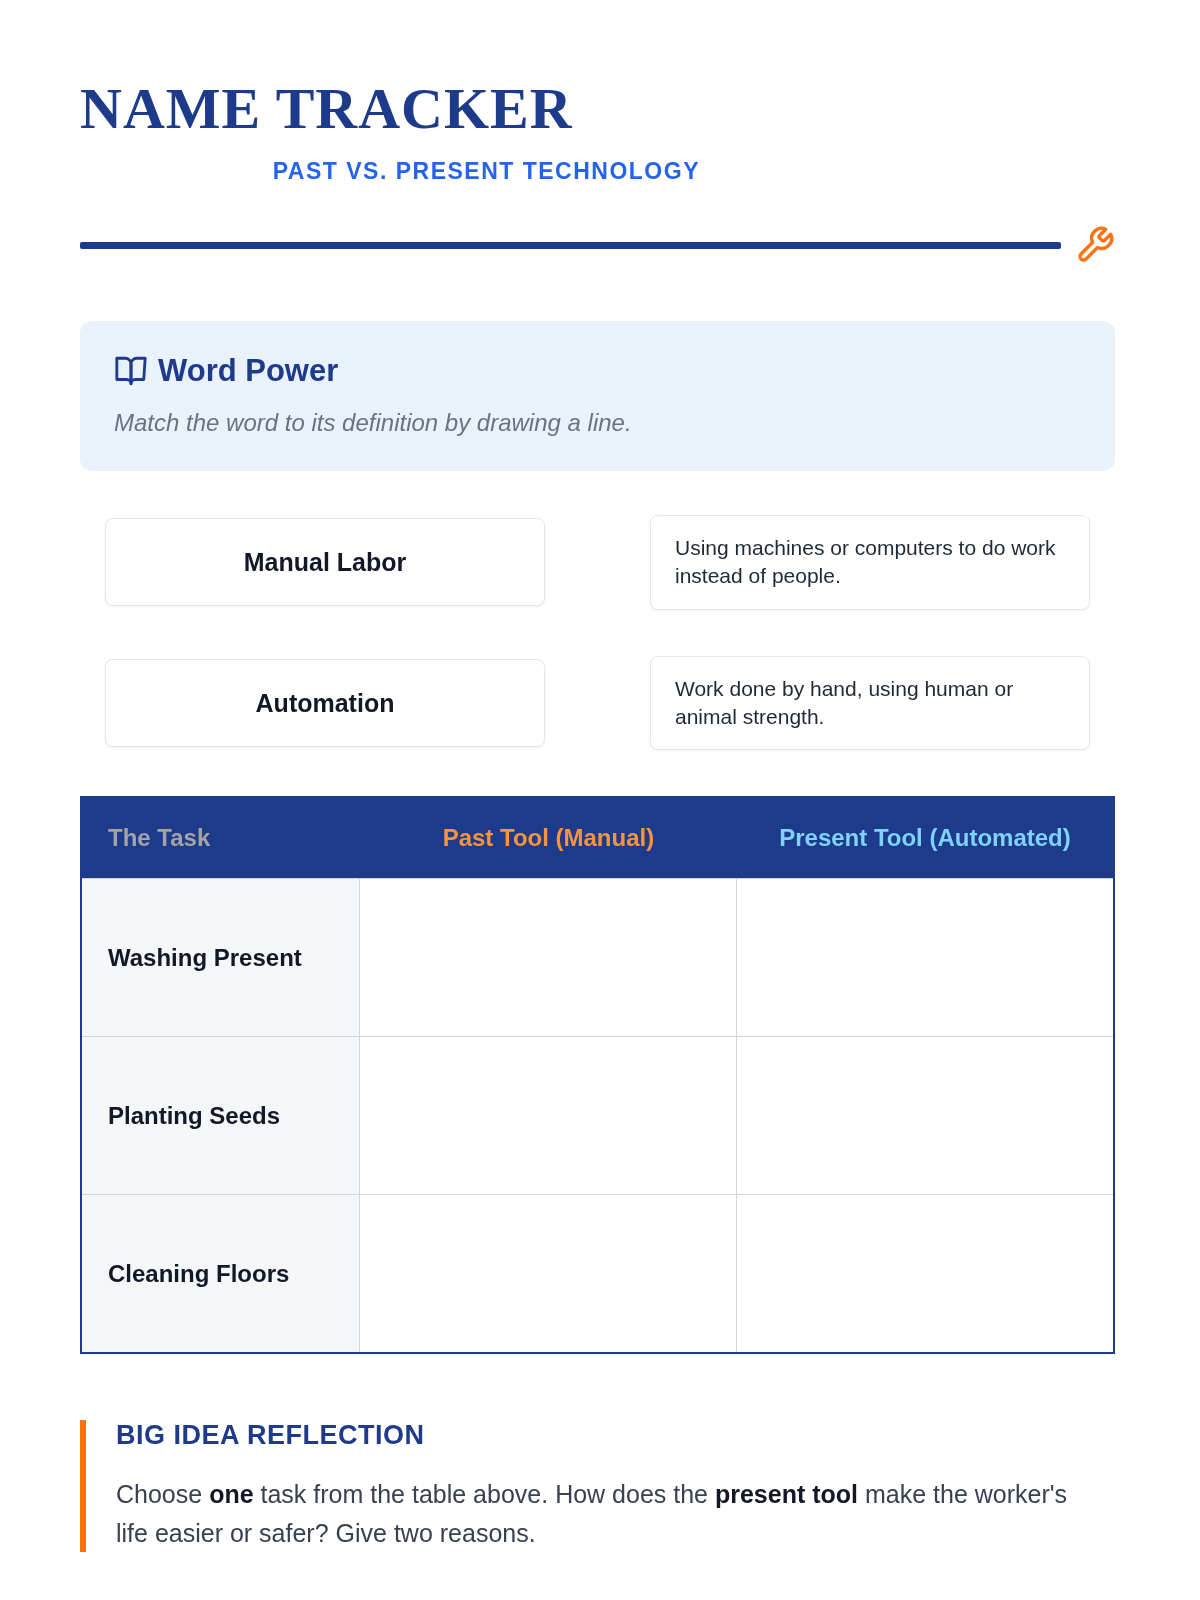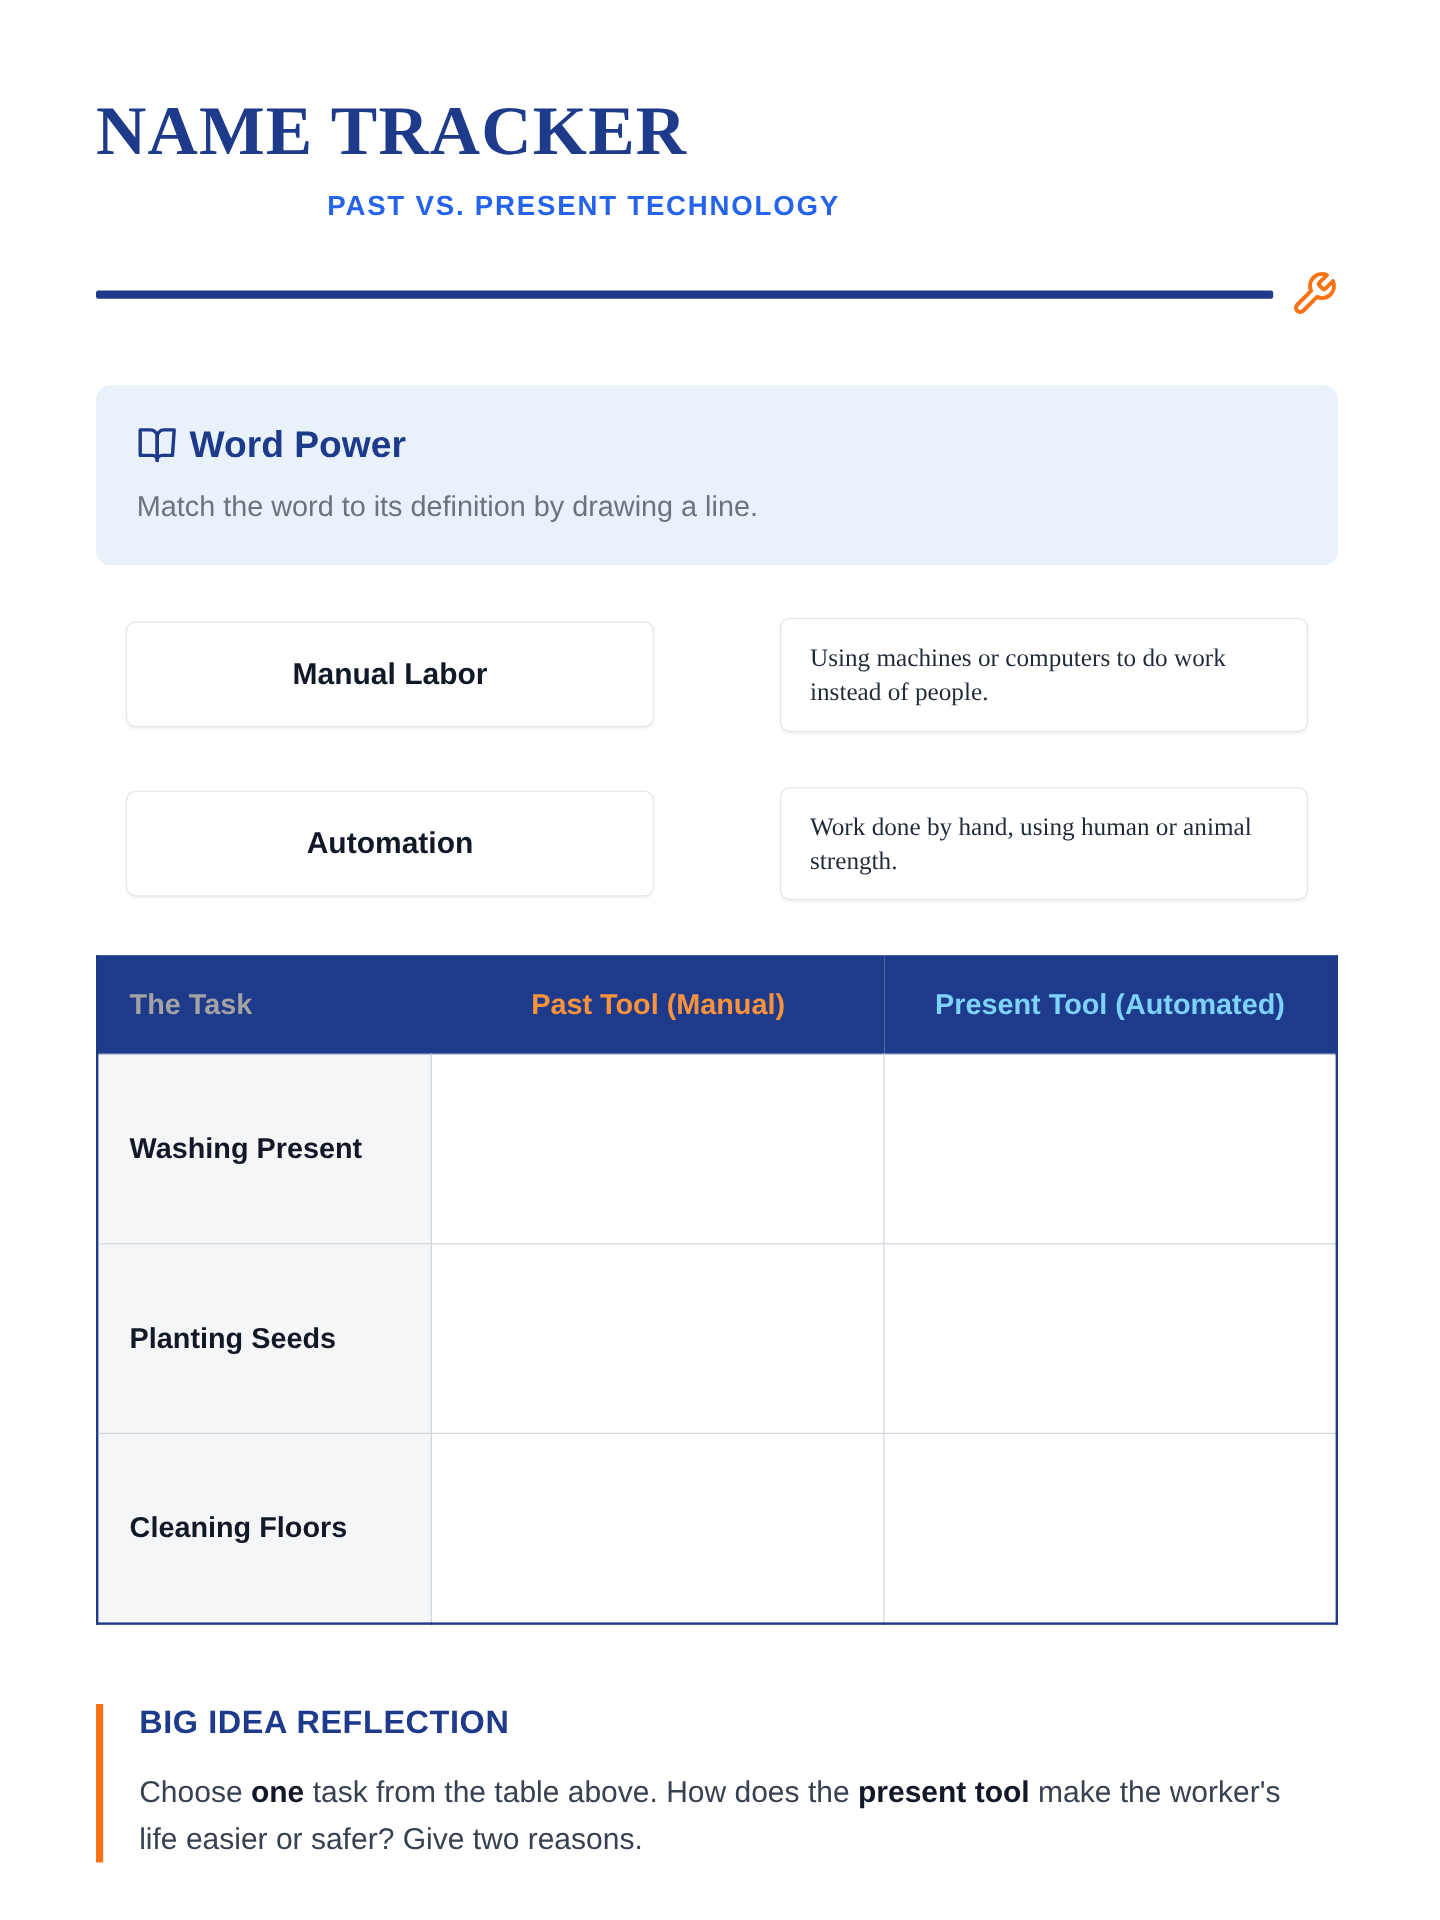--- a/index.html
+++ b/index.html
@@ -41,36 +41,36 @@
   .divider-icon svg{width:40px;height:40px;display:block;}
 
   
   .word-power{
     margin-top:56px;background:#e9f1fb;border-radius:12px;
     padding:32px 34px 34px 34px;
   }
   .wp-title-row{display:flex;align-items:center;gap:10px;}
   .wp-icon svg{width:34px;height:34px;display:block;}
   .wp-title{font-size:31px;font-weight:700;color:var(--navy);}
-  .wp-instructions{margin-top:20px;font-size:24px;color:#6b7280;}
+  .wp-instructions{margin-top:20px;font-size:24px;font-style:italic;color:#6b7280;}
 
   
   .matching{margin-top:44px;padding:0 25px;}
   .match-row{display:flex;justify-content:space-between;align-items:center;margin-bottom:46px;}
   .term-box{
     width:440px;min-height:88px;background:#fff;border:1px solid #e3e6eb;
     border-radius:8px;box-shadow:0 1px 3px rgba(0,0,0,0.06);
     display:flex;align-items:center;justify-content:center;
     font-size:25px;font-weight:700;color:#111827;
   }
   .def-box{
     width:440px;min-height:86px;background:#fff;border:1px solid #e3e6eb;
     border-radius:8px;box-shadow:0 1px 3px rgba(0,0,0,0.06);
     display:flex;align-items:center;
-    padding:18px 24px;font-size:21px;color:#1f2937;line-height:1.35;font-family:Liberation Serif, serif;
+    padding:18px 24px;font-size:21px;color:#1f2937;line-height:1.35;
   }
 
   
   .section-title{
     margin-top:78px;font-size:28px;font-weight:700;color:var(--navy);
     letter-spacing:1px;
   }
   .evo-table{
     margin-top:28px;width:100%;border-collapse:collapse;
     border:2px solid var(--navy);

